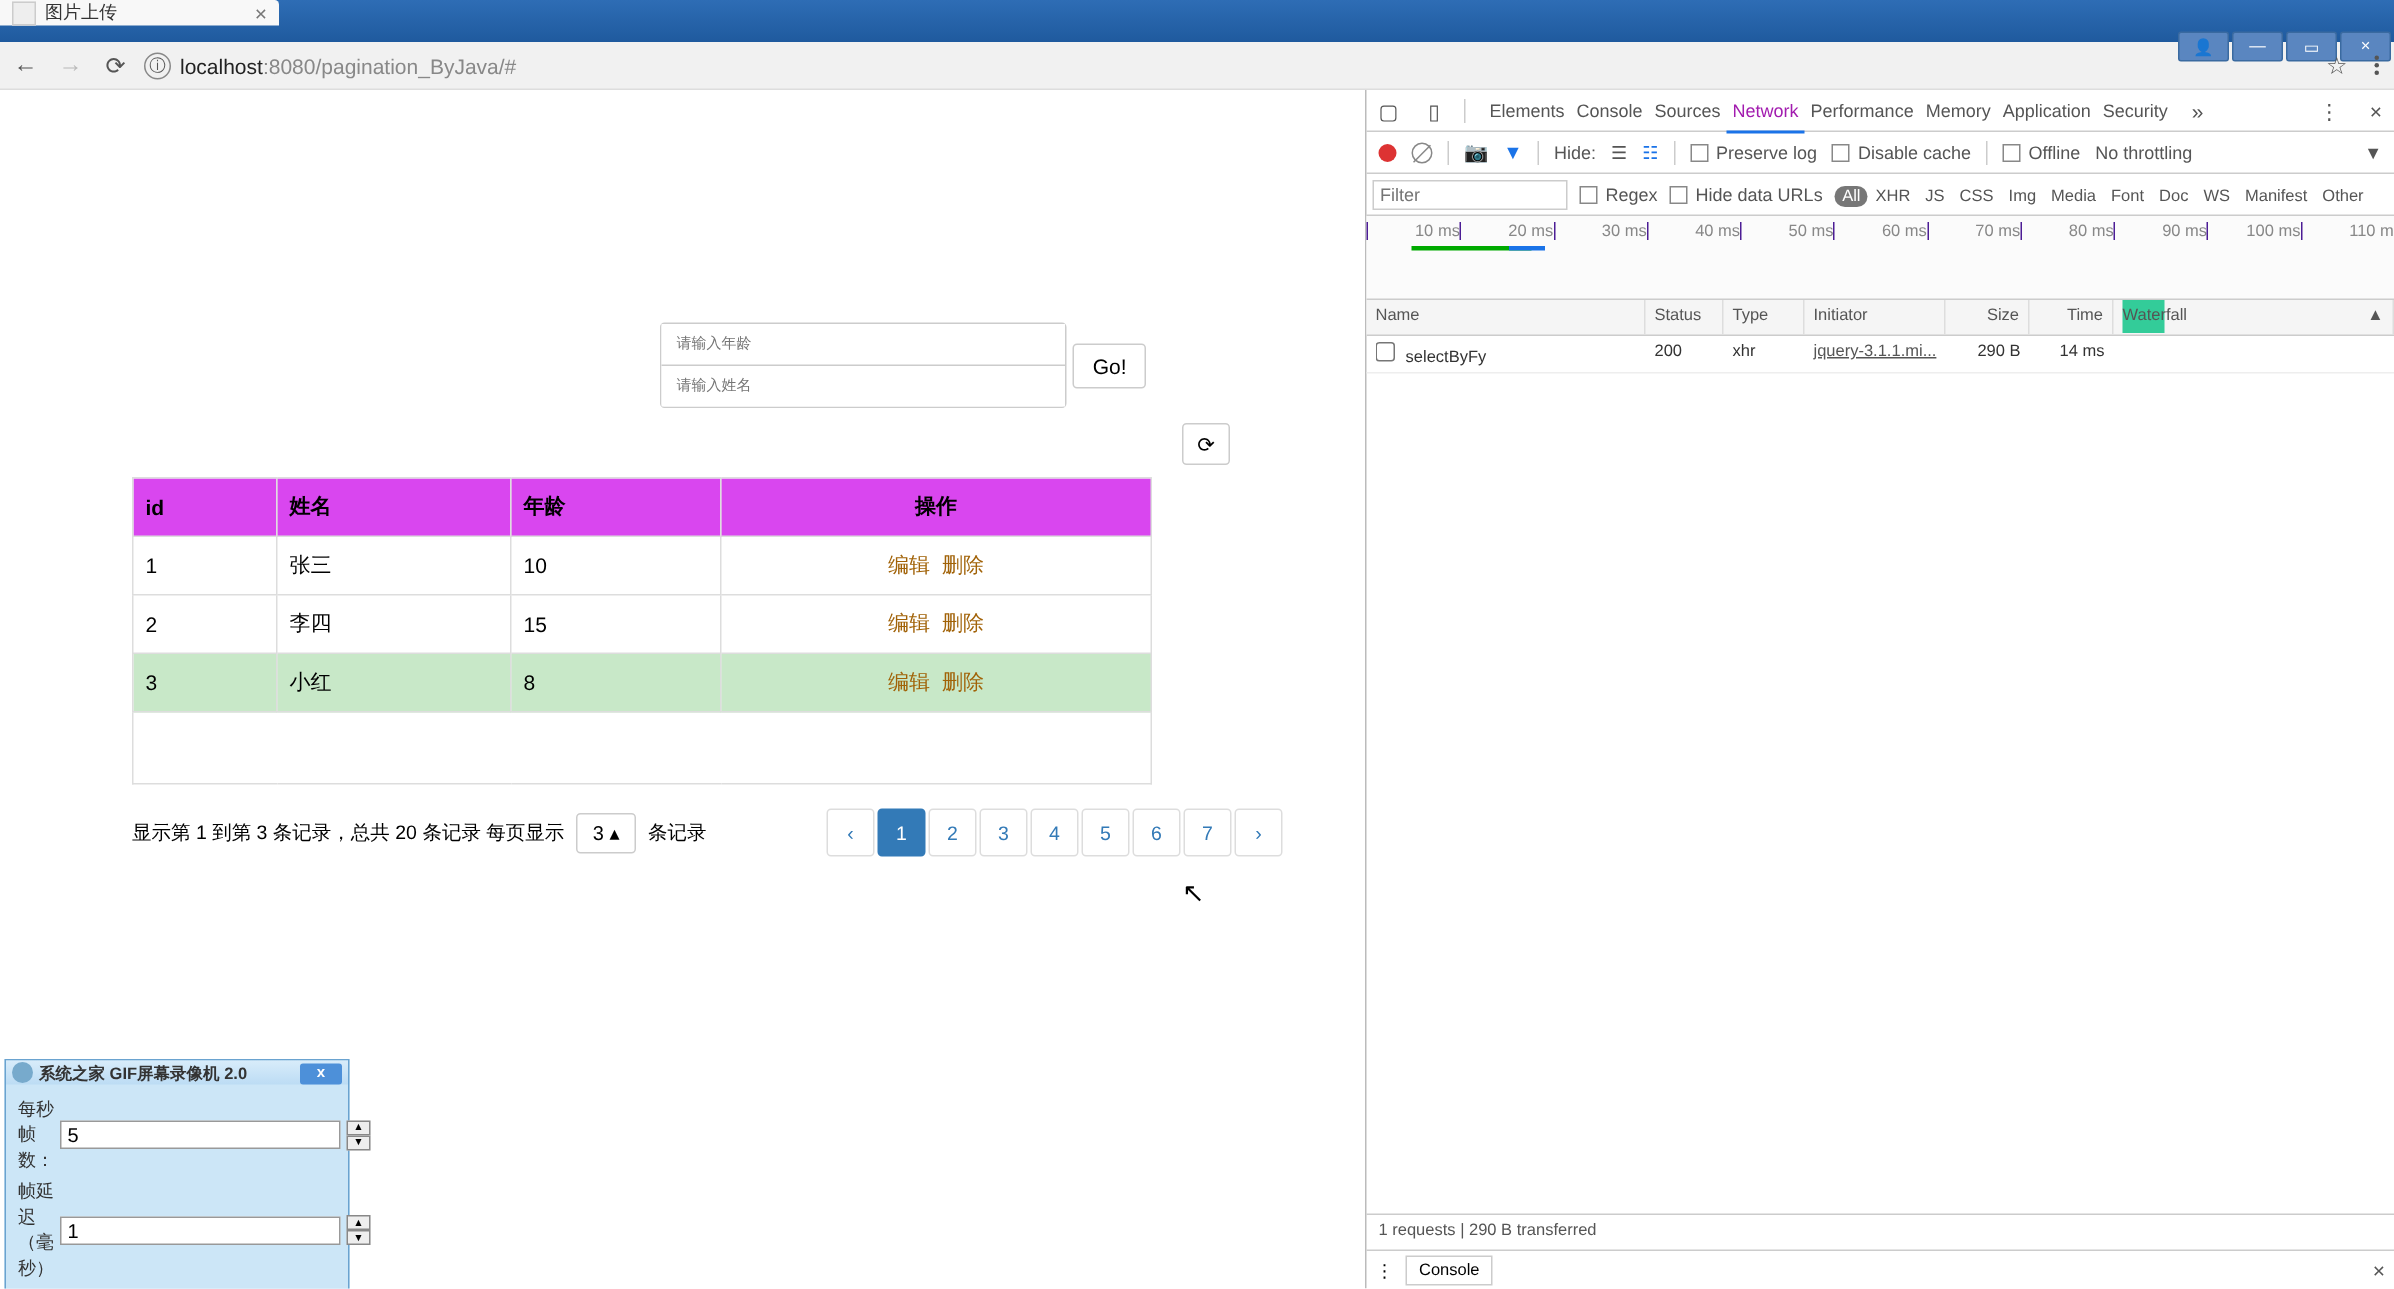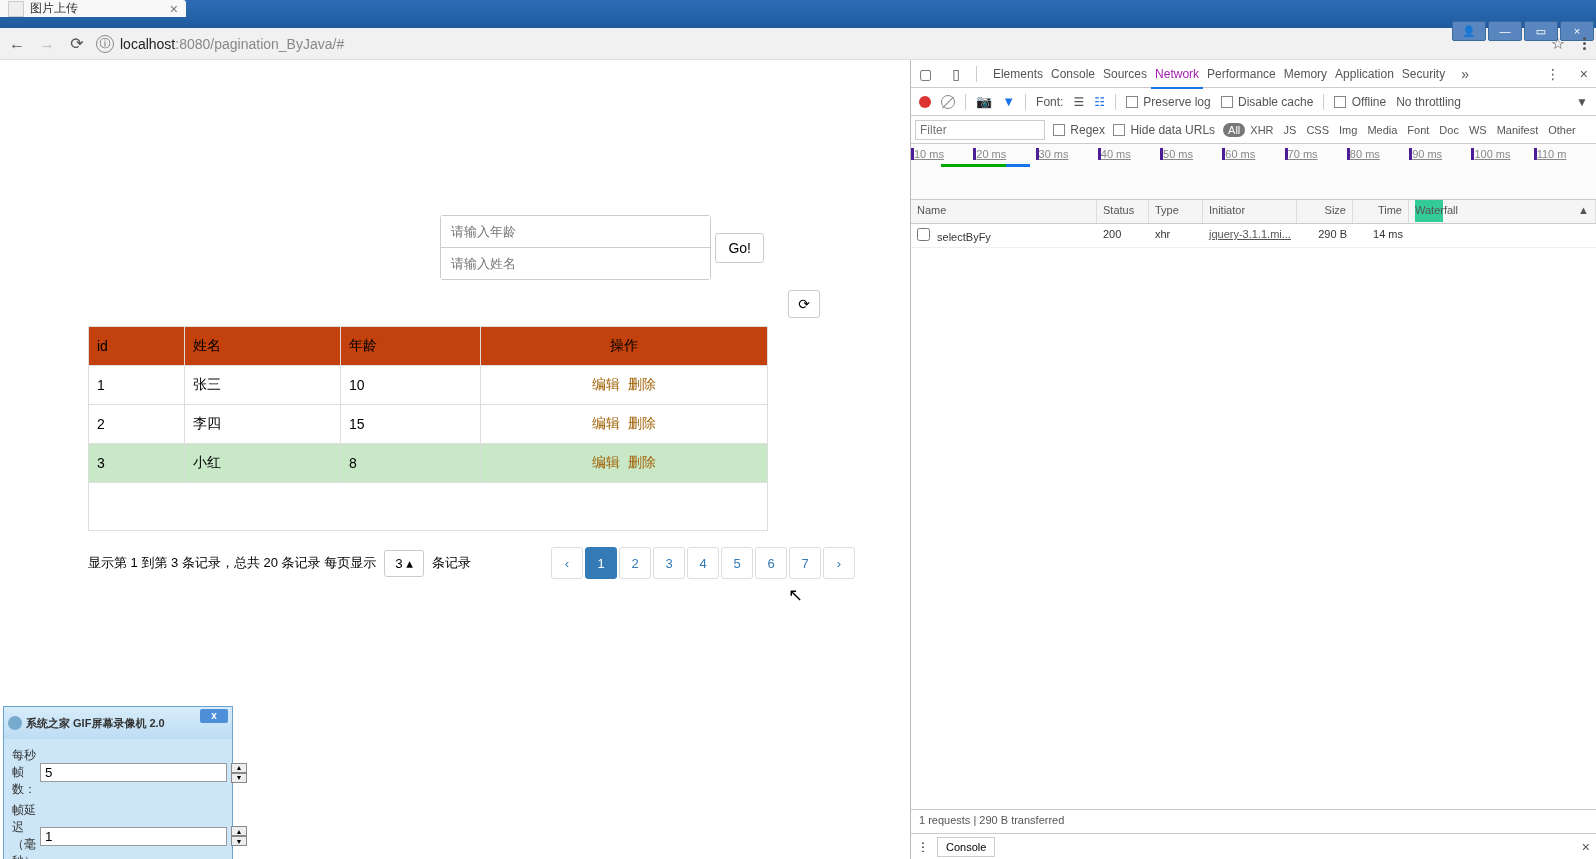--- a/index.html
+++ b/index.html
@@ -25,29 +25,29 @@
 .menu-dots { display: flex; flex-direction: column; gap: 2px; padding: 4px; }
 .menu-dots div { width: 3px; height: 3px; background: #555; border-radius: 50%; }
 
 
 .main { display: flex; height: 799px; }
 .page { flex: 1; padding: 0 20px; background: #fff; position: relative; }
 
 
 .search-area { margin: 155px 0 0 420px; width: 324px; display: flex; }
 .input-stack { display: flex; flex-direction: column; border: 1px solid #ccc; border-radius: 3px; width: 280px; }
-.input-stack input { border: none; border-bottom: 1px solid #ccc; padding: 8px 10px; font-size: 13px; outline: none; width: 100%; }
+.input-stack input { border: none; border-bottom: 1px solid #ccc; padding: 8px 10px; font-size: 10px; outline: none; width: 100%; }
 .input-stack input:last-child { border-bottom: none; }
 .go-btn { border: 1px solid #ccc; background: #fff; padding: 0 12px; margin-left: 4px; border-radius: 3px; font-size: 14px; cursor: pointer; min-height: 30px; align-self: center; }
 .refresh-area { text-align: right; margin: 10px 70px 8px 0; }
 .refresh-btn { border: 1px solid #ccc; background: #fff; width: 32px; height: 28px; border-radius: 3px; cursor: pointer; font-size: 14px; }
 
 .data-table { width: 680px; margin-left: 68px; border: 1px solid #ddd; border-collapse: collapse; }
 .data-table th, .data-table td { border: 1px solid #ddd; padding: 10px 8px; text-align: left; font-size: 14px; }
-.data-table th { background: #c2410c; font-weight: normal; }
+.data-table th { background: #d946ef; font-weight: bold; }
 .data-table th:nth-child(4), .data-table td:nth-child(4) { text-align: center; }
 .data-table tr.hl { background: #c8e8c8; }
 .data-table td a { color: #a16207; text-decoration: none; margin: 0 2px; }
 .data-table .spacer td { height: 48px; }
 
 .pager-bar { margin: 16px 0 0 68px; display: flex; align-items: center; font-size: 13px; gap: 8px; }
 .page-size-btn { border: 1px solid #ccc; background: #fff; padding: 5px 10px; border-radius: 3px; cursor: pointer; }
 .pagination { display: flex; margin-left: 72px; gap: 2px; }
 .page-btn { border: 1px solid #ddd; background: #fff; color: #337ab7; min-width: 32px; height: 32px; border-radius: 3px; cursor: pointer; font-size: 13px; }
 .page-btn.active { background: #337ab7; color: #fff; border-color: #337ab7; }
@@ -69,21 +69,21 @@
 .dt-toolbar .cam { font-size: 13px; }
 .dt-toolbar .filter-icon { color: #1a73e8; font-size: 13px; }
 
 .dt-filter { height: 28px; border-bottom: 1px solid #ccc; display: flex; align-items: center; padding: 0 4px; gap: 8px; color: #555; }
 .dt-filter input { width: 130px; border: 1px solid #ccc; padding: 2px 4px; font-size: 12px; }
 .dt-filter .type-btn { padding: 1px 5px; cursor: pointer; font-size: 11px; }
 .dt-filter .type-btn.active { background: #777; color: #fff; border-radius: 8px; }
 
 .timeline { height: 56px; border-bottom: 1px solid #ccc; position: relative; background: #fbfbfb; }
 .timeline .ticks { display: flex; height: 20px; align-items: center; }
-.timeline .tick { flex: 1; text-align: left; font-size: 11px; color: #888; border-left: 3px solid #4c1d95; text-decoration: underline; }
+.timeline .tick { flex: 1; text-align: right; font-size: 11px; color: #888; border-left: 1px solid #4c1d95; }
 .timeline .marker { position: absolute; top: 20px; left: 30px; width: 80px; height: 3px; background: #0a0; }
 .timeline .marker2 { position: absolute; top: 20px; left: 95px; width: 24px; height: 3px; background: #1a73e8; }
 
 .req-header { height: 24px; border-bottom: 1px solid #ccc; display: flex; background: #f5f5f5; }
 .req-header > div { border-right: 1px solid #ddd; padding: 4px 6px; font-size: 11px; color: #555; }
 .col-name { width: 186px; }
 .col-status { width: 52px; }
 .col-type { width: 54px; }
 .col-init { width: 94px; }
 .col-size { width: 56px; text-align: right; }
@@ -97,21 +97,21 @@
 .wf-hl { position: absolute; left: 6px; top: 0; width: 28px; height: 22px; background: #3c9; }
 .req-body { flex: 1; }
 
 .dt-status { height: 24px; border-top: 1px solid #ccc; padding: 4px 8px; font-size: 11px; color: #555; }
 .dt-drawer { height: 26px; border-top: 1px solid #ccc; display: flex; align-items: center; padding: 0 6px; gap: 8px; }
 .dt-drawer .close-x { margin-left: auto; font-size: 14px; color: #555; }
 .dt-drawer .tab-item { border: 1px solid #ccc; padding: 3px 8px; font-size: 11px; }
 
 
 .popup { position: absolute; left: 3px; top: 646px; width: 230px; background: #cce6f7; border: 1px solid #6aa3d0; font-size: 12px; }
-.popup .pbar { height: 32px; background: linear-gradient(#d8ecfa, #bcdcf4); display: flex; align-items: center; padding: 0 4px; font-size: 11px; font-weight: bold; color: #333; position: relative; }
+.popup .pbar { height: 16px; background: linear-gradient(#d8ecfa, #bcdcf4); display: flex; align-items: center; padding: 0 4px; font-size: 11px; font-weight: bold; color: #333; position: relative; }
 .popup .pbar .picon { width: 14px; height: 14px; background: #7ac; border-radius: 50%; margin-right: 4px; }
 .popup .pbar .px { position: absolute; right: 4px; top: 2px; width: 28px; height: 14px; background: #4d90d9; color: #fff; text-align: center; border-radius: 2px; font-size: 10px; line-height: 14px; }
 .popup .pbody { padding: 8px; background: #cce6f7; }
 .popup .prow { display: flex; align-items: center; margin-bottom: 4px; gap: 4px; }
 .popup .prow label { width: 78px; color: #333; }
 .popup .prow input[type=number] { flex: 1; border: 1px solid #999; padding: 1px 4px; }
 .popup .spin { display: flex; flex-direction: column; }
 .popup .spin button { width: 16px; height: 10px; border: 1px solid #888; background: #eee; font-size: 7px; padding: 0; line-height: 7px; }
 
 .cursor { position: absolute; left: 788px; top: 524px; font-size: 18px; color: #000; pointer-events: none; }
@@ -261,21 +261,21 @@
       <span class="close-x">×</span>
     </div>
 
     <div class="dt-toolbar">
       <span class="rec"></span>
       <span class="stop"></span>
       <span style="border-left:1px solid #ccc;height:16px"></span>
       <span class="cam">📷</span>
       <span class="filter-icon">▼</span>
       <span style="border-left:1px solid #ccc;height:16px"></span>
-      <span>Font:</span>
+      <span>Hide:</span>
       <span>☰</span>
       <span style="color:#1a73e8">☷</span>
       <span style="border-left:1px solid #ccc;height:16px"></span>
       <label><span class="checkbox-sm"></span> <span>Preserve log</span></label>
       <label><span class="checkbox-sm"></span> <span>Disable cache</span></label>
       <span style="border-left:1px solid #ccc;height:16px"></span>
       <label><span class="checkbox-sm"></span> <span>Offline</span></label>
       <span>No throttling</span>
       <span style="margin-left:auto">▼</span>
     </div>

